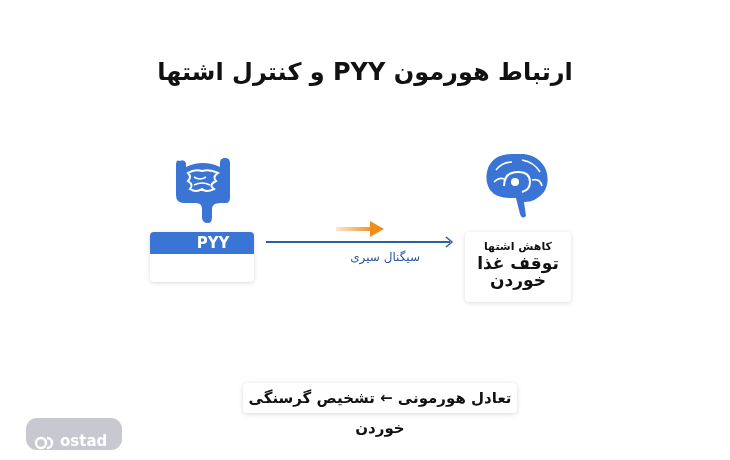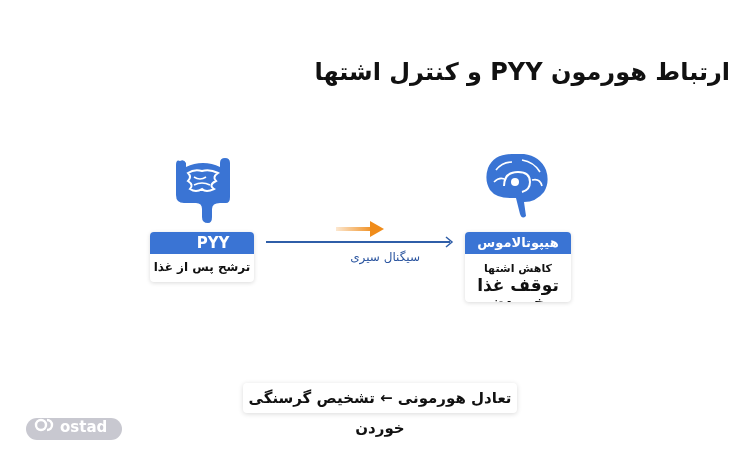--- a/index.html
+++ b/index.html
@@ -1,21 +1,21 @@
 <!DOCTYPE html>
 <html><head>
 <meta charset="utf-8">
 <style>
   html, body { margin: 0; padding: 0; }
   body {
     width: 730px; height: 460px; background: #ffffff; position: relative; overflow: hidden;
     font-family: "DejaVu Sans", sans-serif;
   }
   .title {
-    position: absolute; left: 0; right: 0; top: 58px; text-align: right;
+    position: absolute; left: 0; right: 0; top: 58px; text-align: center;
     font-size: 24px; font-weight: bold; color: #111; direction: rtl;
   }
   .card {
     position: absolute; background: #fff; border-radius: 4px;
     box-shadow: 0 1px 4px rgba(0,0,0,0.15); overflow: hidden;
   }
   .card-head {
     background: #3a74d4; color: #fff; font-weight: bold; text-align: center;
     direction: rtl;
   }
@@ -25,40 +25,39 @@
   .arrow-head { position: absolute; }
   .signal-label {
     position: absolute; color: #2c56a0; font-size: 12px; font-weight: normal; direction: rtl;
   }
   .summary {
     position: absolute; left: 243px; top: 383px; width: 274px; height: 30px;
     background: #fff; border-radius: 4px; box-shadow: 0 1px 5px rgba(0,0,0,0.15);
     text-align: center; line-height: 30px; font-size: 15px; font-weight: bold; color: #111; direction: rtl;
   }
   .logo {
-    position: absolute; left: 26px; top: 418px; width: 96px; height: 22px;
+    position: absolute; left: 26px; top: 418px; width: 96px; height: 32px;
     background: #c8c8d0; border-radius: 11px; color: #fff; font-size: 15px; font-weight: bold;
-    display: flex; align-items: flex-start; padding-left: 8px; box-sizing: border-box;
+    display: flex; align-items: flex-end; padding-left: 8px; box-sizing: border-box;
   }
   .logo svg { margin-right: 4px; }
 </style>
 </head>
 <body>
 
 <div class="title">ارتباط هورمون PYY و کنترل اشتها</div>
 
 <svg class="icon-svg" style="left:172px;top:155px" width="62" height="70" viewBox="0 0 62 70">
   <path d="M8 6 Q4 4 4 10 L4 40 Q4 48 12 48 L24 48 Q30 48 30 54 L30 62 Q30 68 36 68 Q40 68 40 62 L40 54 Q40 48 48 48 L54 48 Q58 48 58 42 L58 8 Q58 3 53 3 Q48 3 48 8 L48 12 Q40 8 31 8 Q22 8 14 12 L14 8 Q12 4 8 6 Z" fill="#3a74d4"></path>
   <path d="M16 18 Q22 14 30 16 Q38 14 46 18 Q40 22 44 26 Q36 30 42 34 Q34 38 30 34 Q24 38 18 34 Q22 30 16 26 Q20 22 16 18 Z" fill="none" stroke="#fff" stroke-width="2"></path>
   <path d="M22 22 Q28 26 34 22 M22 30 Q30 26 38 30" fill="none" stroke="#fff" stroke-width="1.6"></path>
 </svg>
 
 <div class="card" style="left:150px;top:232px;width:104px;height:50px;">
   <div class="card-head" style="height:22px;line-height:22px;font-size:15px;padding-left:22px;">PYY</div>
-  <div class="card-body" style="font-size:12px;line-height:26px;">ترشح پس از غذا</div>
 </div>
 
 <svg class="arrow-head" style="left:336px;top:221px" width="50" height="16" viewBox="0 0 50 16">
   <defs>
       <linearGradient id="og" x1="0" x2="1">
         <stop offset="0" stop-color="#f08c1a" stop-opacity="0.2"></stop>
         <stop offset="1" stop-color="#f08c1a"></stop>
       </linearGradient>
     </defs>
   <rect x="0" y="6" width="38" height="4" fill="url(#og)"></rect>
@@ -71,21 +70,20 @@
 <div class="signal-label" style="left:300px;top:250px;width:120px;">سیگنال سیری</div>
 
 <svg class="icon-svg" style="left:482px;top:150px" width="70" height="72" viewBox="0 0 70 72">
   <path d="M30 4 Q12 4 6 18 Q2 30 8 40 Q14 48 28 48 L34 48 L38 64 Q40 70 44 66 L42 52 Q54 52 62 42 Q68 32 64 20 Q58 6 42 4 Z" fill="#3a74d4"></path>
   <path d="M14 20 Q20 12 30 12 M40 10 Q52 12 58 22 M12 32 Q18 26 24 30 M50 30 Q58 28 60 36" fill="none" stroke="#fff" stroke-width="1.6"></path>
   <path d="M22 36 Q22 22 36 22 Q48 22 48 32 Q48 40 40 42" fill="none" stroke="#fff" stroke-width="2"></path>
   <circle cx="33" cy="32" r="4" fill="#fff"></circle>
 </svg>
 
 <div class="card" style="left:465px;top:232px;width:106px;height:70px;">
-  <div class="card-head" style="height:22px;line-height:22px;font-size:13px;">هیپوتالاموس</div>
   <div class="card-body" style="font-size:11px;line-height:17px;margin-top:6px;">کاهش اشتها</div>
   <div class="card-body" style="font-size:17px;line-height:17px;">توقف غذا خوردن</div>
 </div>
 
 <div class="summary">تعادل هورمونی ← تشخیص گرسنگی خوردن</div>
 
 <div class="logo">
   <svg width="22" height="14" viewBox="0 0 22 14">
     <circle cx="7" cy="7" r="5" fill="none" stroke="#fff" stroke-width="2.4"></circle>
     <path d="M13 2 A5 5 0 1 1 13 12" fill="none" stroke="#fff" stroke-width="2.4"></path>

